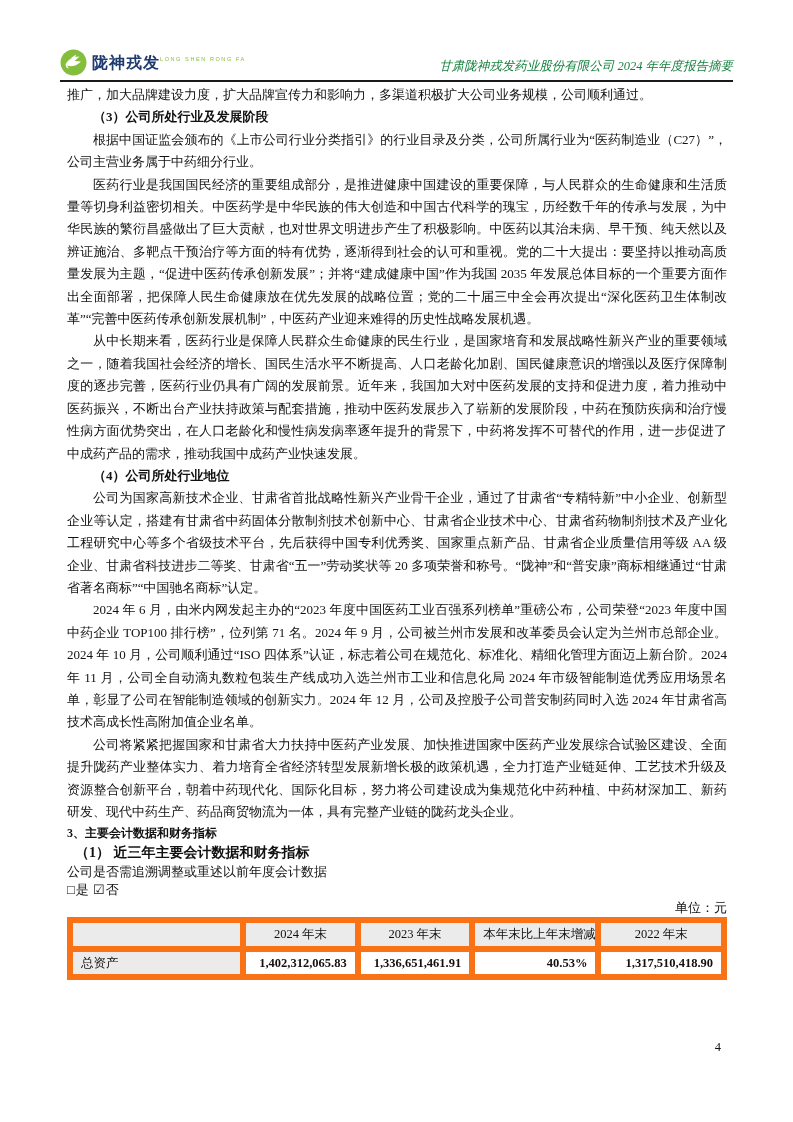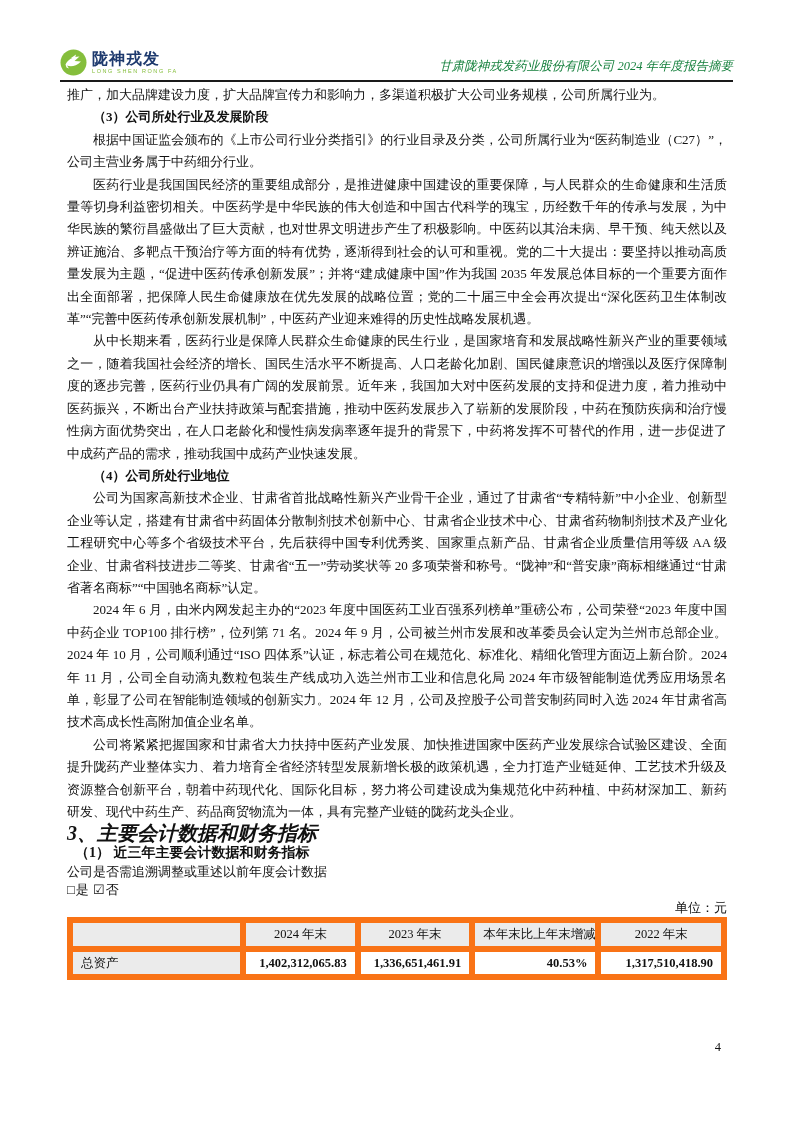--- a/index.html
+++ b/index.html
@@ -10,35 +10,35 @@
   }
   
   .header{
     position:absolute;left:60px;right:60px;top:40px;height:36px;
     border-bottom:2px solid #1a1a1a;
     display:flex;justify-content:space-between;align-items:flex-end;
     padding-bottom:4px;
   }
   .logo{display:flex;align-items:center;gap:5px;}
   .logo-mark{width:27px;height:27px;flex:0 0 auto;}
-  .logo-text{display:flex;flex-direction:column;line-height:1;}
+  .logo-text{display:flex;flex-direction:row;line-height:1;}
   .logo-cn{font-size:16px;font-weight:bold;color:#1e3a6e;letter-spacing:1px;
     font-family:"Liberation Sans","DejaVu Sans",sans-serif;}
   .logo-en{font-size:5.5px;color:#85be3c;letter-spacing:1.6px;margin-top:2px;
     font-family:"Liberation Sans","DejaVu Sans",sans-serif;}
   .doc-title{font-size:12.5px;color:#15803d;padding-bottom:1px;font-style:italic;}
   
   .content{
     position:absolute;left:67px;right:66px;top:84px;
     font-size:13px;line-height:22.4px;text-align:justify;
   }
   .content p{margin:0;}
   .indent{text-indent:2em;}
   .h-bold{font-weight:bold;}
-  .h-main{font-size:20px;font-weight:bold;margin-top:31px;line-height:20px;font-style:italic;}
+  .h-main{font-size:12px;font-weight:bold;margin-top:31px;line-height:20px;}
   .h-sub1{font-size:14px;font-weight:bold;margin-top:27px;padding-left:8px;line-height:20px;}
   .restate{margin-top:28px;line-height:18px;}
   .checkline{line-height:18px;margin-top:2px;}
   .checkline .box{letter-spacing:1px;}
   .unit-line{text-align:right;margin-top:14px;margin-bottom:5px;line-height:18px;}
   
   table.fin{width:100%;border-collapse:collapse;table-layout:fixed;
     font-size:12.5px;}
   table.fin td{border:6px solid #f97316;height:27px;padding:0 8px;box-sizing:border-box;
     overflow:hidden;white-space:nowrap;}
@@ -62,21 +62,21 @@
       </svg>
       <div class="logo-text">
         <span class="logo-cn">陇神戎发</span>
         <span class="logo-en">LONG SHEN RONG FA</span>
       </div>
     </div>
     <div class="doc-title">甘肃陇神戎发药业股份有限公司 2024 年年度报告摘要</div>
   </div>
 
   <div class="content">
-    <p>推广，加大品牌建设力度，扩大品牌宣传力和影响力，多渠道积极扩大公司业务规模，公司所属行业为。</p>
+    <p>推广，加大品牌建设力度，扩大品牌宣传力和影响力，多渠道积极扩大公司业务规模，公司顺利通过。</p>
     <p class="indent h-bold">（3）公司所处行业及发展阶段</p>
     <p class="indent">根据中国证监会颁布的《上市公司行业分类指引》的行业目录及分类，公司所属行业为“医药制造业（C27）”，公司主营业务属于中药细分行业。</p>
     <p class="indent">医药行业是我国国民经济的重要组成部分，是推进健康中国建设的重要保障，与人民群众的生命健康和生活质量等切身利益密切相关。中医药学是中华民族的伟大创造和中国古代科学的瑰宝，历经数千年的传承与发展，为中华民族的繁衍昌盛做出了巨大贡献，也对世界文明进步产生了积极影响。中医药以其治未病、早干预、纯天然以及辨证施治、多靶点干预治疗等方面的特有优势，逐渐得到社会的认可和重视。党的二十大提出：要坚持以推动高质量发展为主题，“促进中医药传承创新发展”；并将“建成健康中国”作为我国 2035 年发展总体目标的一个重要方面作出全面部署，把保障人民生命健康放在优先发展的战略位置；党的二十届三中全会再次提出“深化医药卫生体制改革”“完善中医药传承创新发展机制”，中医药产业迎来难得的历史性战略发展机遇。</p>
     <p class="indent">从中长期来看，医药行业是保障人民群众生命健康的民生行业，是国家培育和发展战略性新兴产业的重要领域之一，随着我国社会经济的增长、国民生活水平不断提高、人口老龄化加剧、国民健康意识的增强以及医疗保障制度的逐步完善，医药行业仍具有广阔的发展前景。近年来，我国加大对中医药发展的支持和促进力度，着力推动中医药振兴，不断出台产业扶持政策与配套措施，推动中医药发展步入了崭新的发展阶段，中药在预防疾病和治疗慢性病方面优势突出，在人口老龄化和慢性病发病率逐年提升的背景下，中药将发挥不可替代的作用，进一步促进了中成药产品的需求，推动我国中成药产业快速发展。</p>
     <p class="indent h-bold">（4）公司所处行业地位</p>
     <p class="indent">公司为国家高新技术企业、甘肃省首批战略性新兴产业骨干企业，通过了甘肃省“专精特新”中小企业、创新型企业等认定，搭建有甘肃省中药固体分散制剂技术创新中心、甘肃省企业技术中心、甘肃省药物制剂技术及产业化工程研究中心等多个省级技术平台，先后获得中国专利优秀奖、国家重点新产品、甘肃省企业质量信用等级 AA 级企业、甘肃省科技进步二等奖、甘肃省“五一”劳动奖状等 20 多项荣誉和称号。“陇神”和“普安康”商标相继通过“甘肃省著名商标”“中国驰名商标”认定。</p>
     <p class="indent">2024 年 6 月，由米内网发起主办的“2023 年度中国医药工业百强系列榜单”重磅公布，公司荣登“2023 年度中国中药企业 TOP100 排行榜”，位列第 71 名。2024 年 9 月，公司被兰州市发展和改革委员会认定为兰州市总部企业。2024 年 10 月，公司顺利通过“ISO 四体系”认证，标志着公司在规范化、标准化、精细化管理方面迈上新台阶。2024 年 11 月，公司全自动滴丸数粒包装生产线成功入选兰州市工业和信息化局 2024 年市级智能制造优秀应用场景名单，彰显了公司在智能制造领域的创新实力。2024 年 12 月，公司及控股子公司普安制药同时入选 2024 年甘肃省高技术高成长性高附加值企业名单。</p>
     <p class="indent">公司将紧紧把握国家和甘肃省大力扶持中医药产业发展、加快推进国家中医药产业发展综合试验区建设、全面提升陇药产业整体实力、着力培育全省经济转型发展新增长极的政策机遇，全力打造产业链延伸、工艺技术升级及资源整合创新平台，朝着中药现代化、国际化目标，努力将公司建设成为集规范化中药种植、中药材深加工、新药研发、现代中药生产、药品商贸物流为一体，具有完整产业链的陇药龙头企业。</p>
 
     <p class="h-main">3、主要会计数据和财务指标</p>

